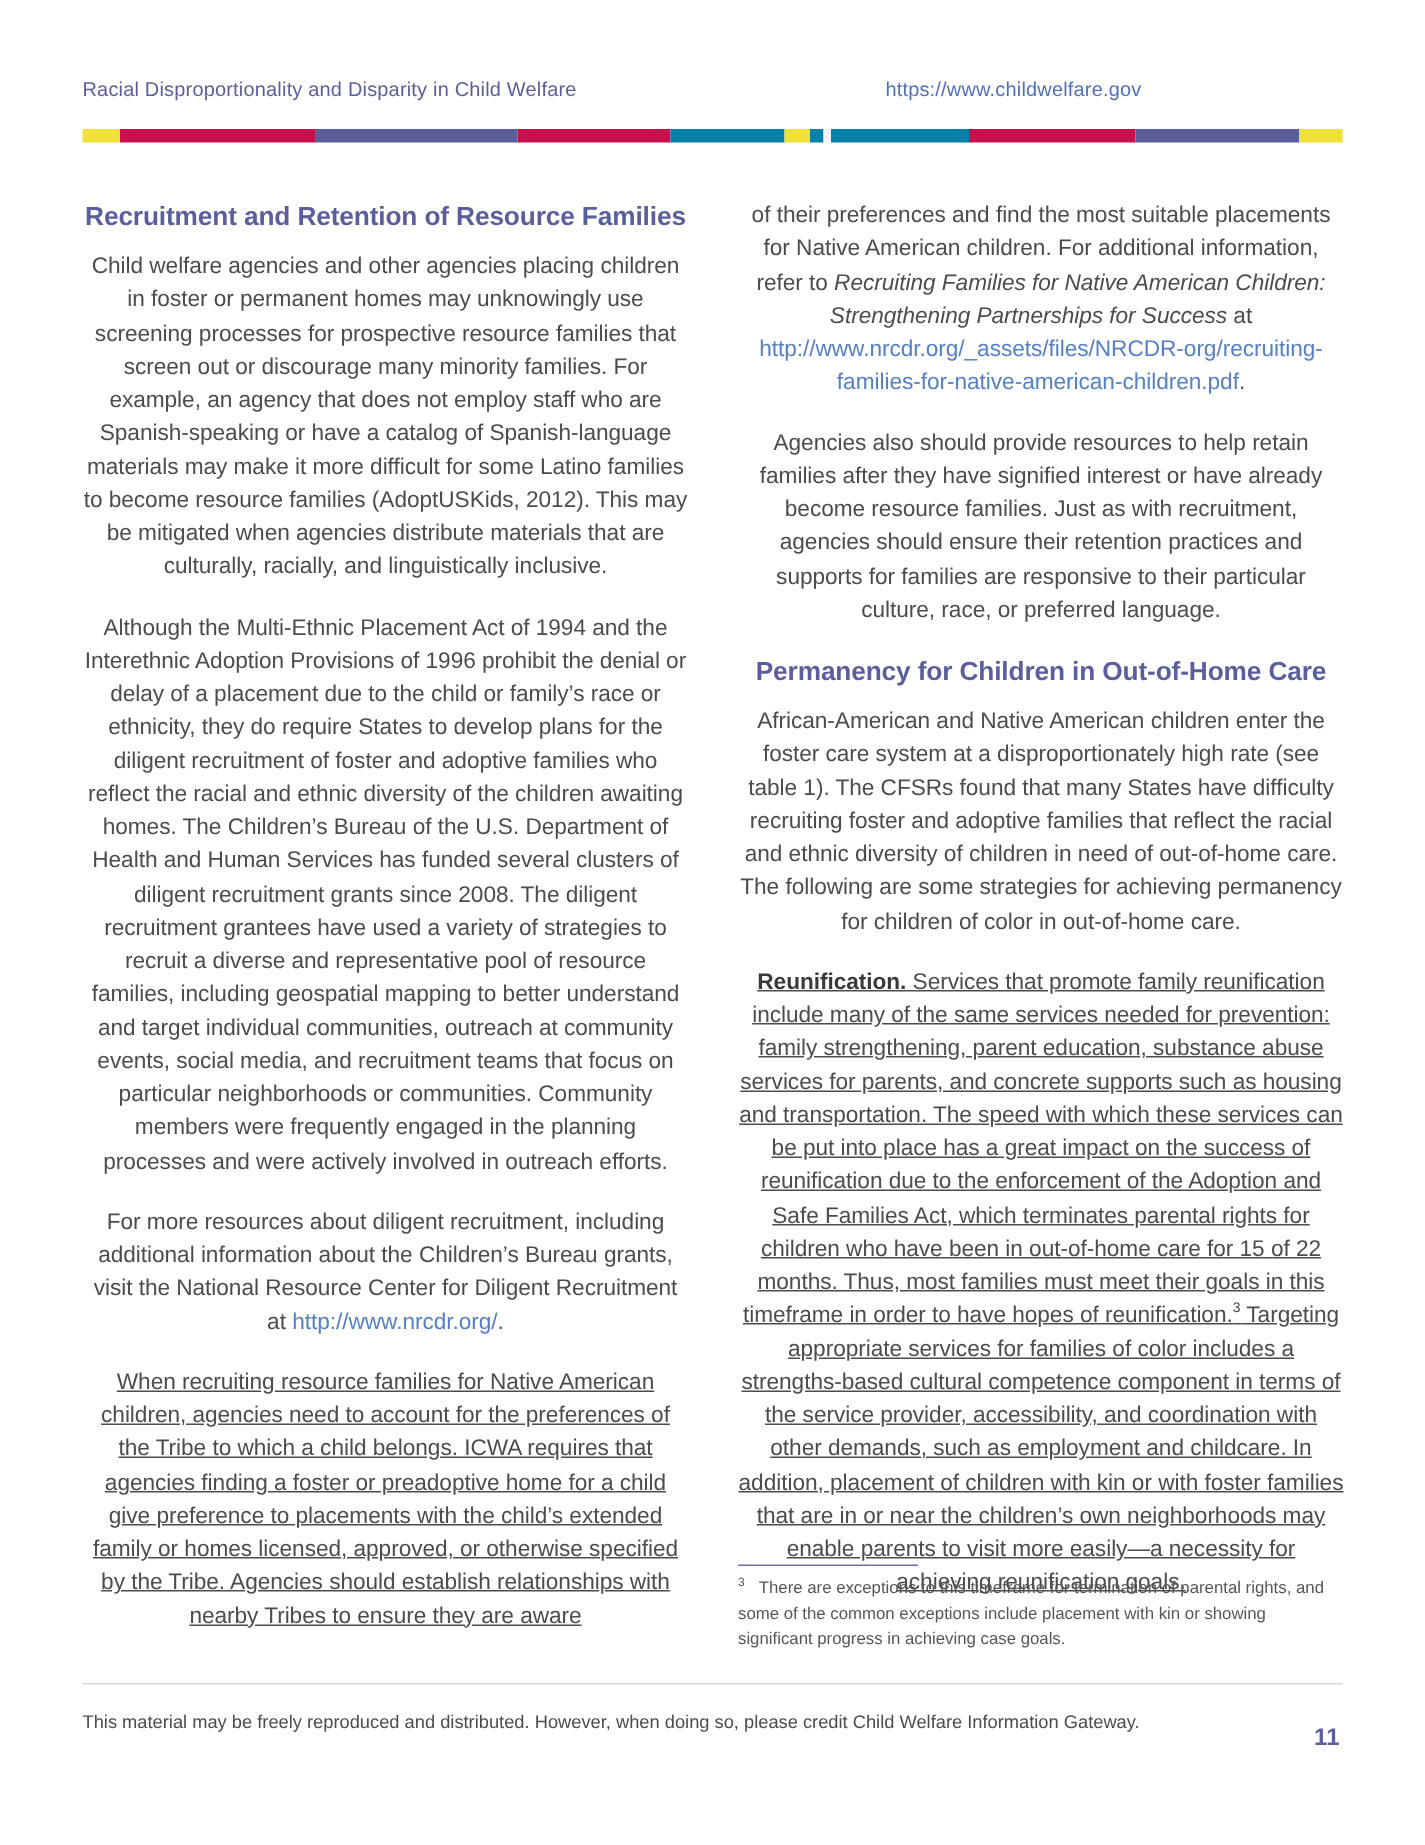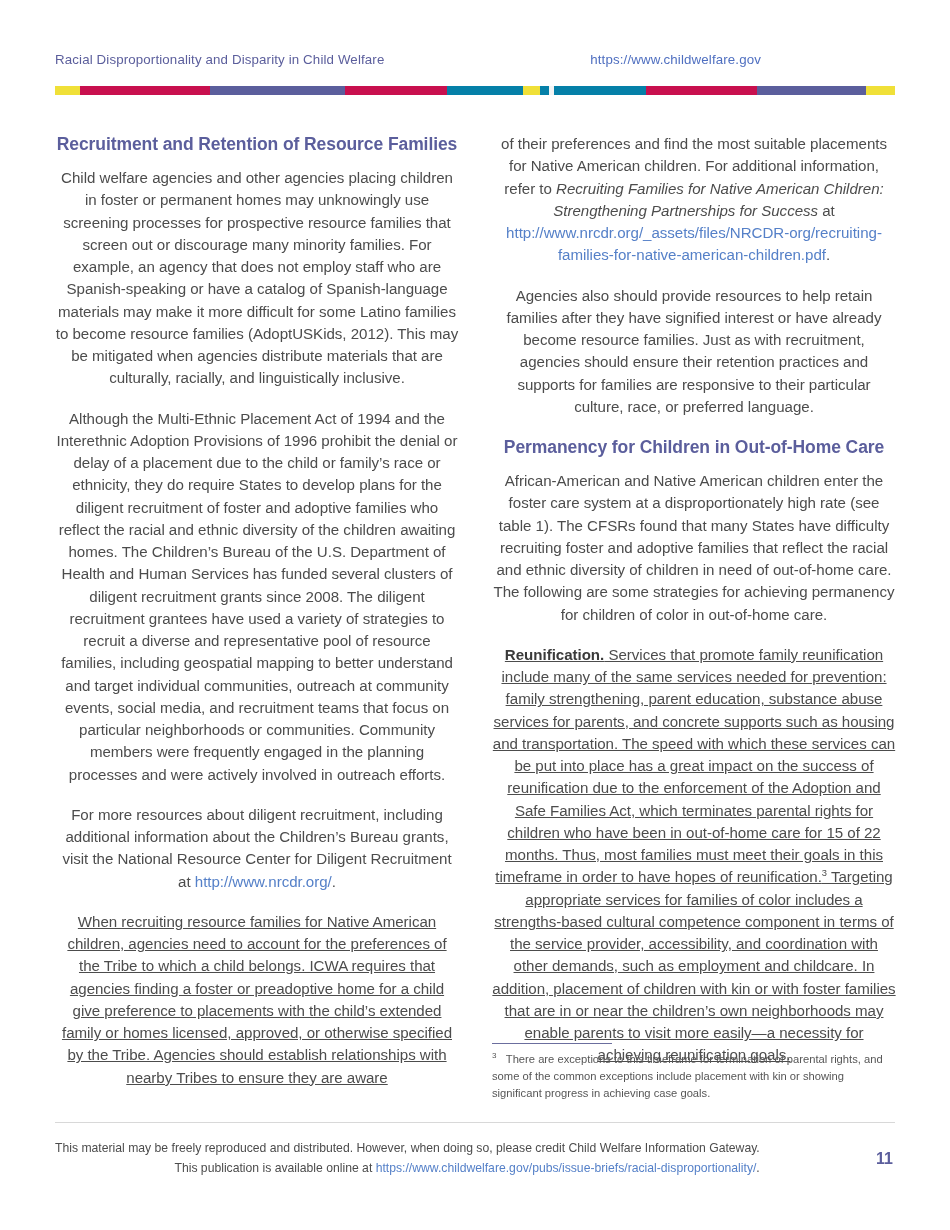--- a/index.html
+++ b/index.html
@@ -215,18 +215,17 @@
 
   <div class="footnote-block">
     <div class="footnote-rule"></div>
     <p class="footnote-text"><sup>3</sup>&nbsp;&nbsp;&nbsp;<span>There are exceptions to this timeframe for termination of parental rights, and some of the common exceptions include placement with kin or showing significant progress in achieving case goals.</span></p>
   </div>
 
   <div class="footer-rule"></div>
   <div class="footer">
     <div class="footer-lines">
       <div>This material may be freely reproduced and distributed. However, when doing so, please credit Child Welfare Information Gateway.</div>
-      <div><span>This publication is available online at </span><a class="doc-link" href="#">https://www.childwelfare.gov/pubs/issue-briefs/racial-disproportionality/</a><span>.</span></div>
     </div>
     <div class="page-number">11</div>
   </div>
 
 </div>
 
 </body></html>

